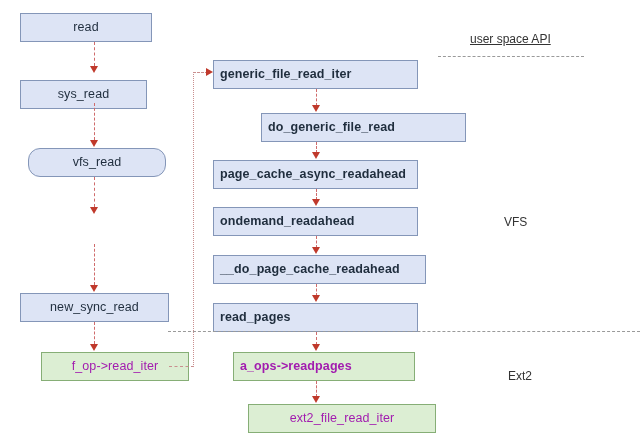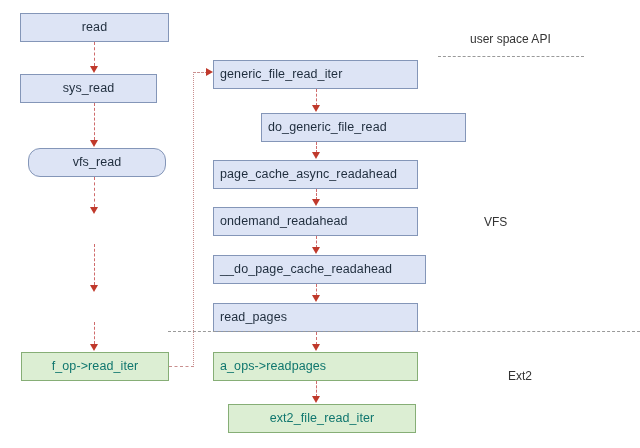--- a/index.html
+++ b/index.html
@@ -25,24 +25,25 @@
     color: #1f2d3d;
     font-size: 12.5px;
     line-height: 27px;
     height: 29px;
     white-space: nowrap;
     letter-spacing: 0.1px;
   }
   .node.green {
     border-color: #86ae76;
     background: #dceed3;
-    color: #0f766e;
+    color: #a21caf;
+    margin-left: 20px;
   }
   .node.ctr { text-align: center; }
-  .node.lft { text-align: left; padding-left: 6px; }
+  .node.lft { text-align: left; padding-left: 6px; font-weight: bold; }
 
   
   .vconn {
     position: absolute;
     width: 0;
     border-left: 1.4px dashed #cf6b6b;
   }
   
   .arrow-d {
     position: absolute;
@@ -81,27 +82,28 @@
     font-size: 12px;
     color: #333333;
     white-space: nowrap;
   }
 </style>
 </head>
 <body>
 
 <div id="canvas">
 
-  <div class="node ctr" style="left:20px; top:13px; width:149px;">read</div>
+  <div class="node ctr" style="left:20px; top:13px; width:132px;">read</div>
 
-  <div class="node ctr" style="left:20px; top:74px; width:137px;">sys_read</div>
+  <div class="node ctr" style="left:20px; top:80px; width:127px;">sys_read</div>
 
   <div class="node ctr" style="left:28px; top:148px; width:138px;border-radius:12px;">vfs_read</div>
 
 
+  <div class="node ctr" style="left:20px; top:293px; width:149px;">new_sync_read</div>
 
   <div class="node ctr green" style="left:21px; top:352px; width:148px;">f_op-&gt;read_iter</div>
 
   <div class="vconn" style="left:94px; top:42px;  height:24px;"></div>
   <div class="arrow-d" style="left:90px; top:66px;"></div>
 
   <div class="vconn" style="left:94px; top:103px; height:37px;"></div>
   <div class="arrow-d" style="left:90px; top:140px;"></div>
 
   <div class="vconn" style="left:94px; top:177px; height:30px;"></div>
@@ -118,21 +120,21 @@
   <div class="node lft" style="left:213px; top:113px; width:205px;margin-left:48px;">do_generic_file_read</div>
 
   <div class="node lft" style="left:213px; top:160px; width:205px;">page_cache_async_readahead</div>
 
   <div class="node lft" style="left:213px; top:207px; width:205px;">ondemand_readahead</div>
 
   <div class="node lft" style="left:213px; top:255px; width:213px;">__do_page_cache_readahead</div>
 
   <div class="node lft" style="left:213px; top:303px; width:205px;">read_pages</div>
 
-  <div class="node lft green" style="left:213px; top:352px; width:205px;">a_ops-&gt;readpages</div>
+  <div class="node lft green" style="left:213px; top:352px; width:182px;">a_ops-&gt;readpages</div>
 
   <div class="node ctr green" style="left:228px; top:404px; width:188px;">ext2_file_read_iter</div>
 
   <div class="vconn" style="left:316px; top:89px;  height:17px;"></div>
   <div class="arrow-d" style="left:312px; top:105px;"></div>
 
   <div class="vconn" style="left:316px; top:142px; height:11px;"></div>
   <div class="arrow-d" style="left:312px; top:152px;"></div>
 
   <div class="vconn" style="left:316px; top:189px; height:11px;"></div>
@@ -149,20 +151,20 @@
 
   <div class="vconn" style="left:316px; top:381px; height:16px;"></div>
   <div class="arrow-d" style="left:312px; top:396px;"></div>
 
   <div class="fb-h" style="left:169px; top:366px; width:25px;"></div>
   <div class="fb-v" style="left:193px; top:72px; height:295px;"></div>
   <div class="fb-h" style="left:193px; top:72px; width:15px;"></div>
   <div class="arrow-r" style="left:206px; top:68px;"></div>
 
   <div class="divider" style="left:438px; top:56px; width:146px;"></div>
-  <div class="layer-label" style="left:470px; top:32px;">user space API</div>
+  <div class="layer-label" style="left:470px; top:32px;text-decoration:underline;">user space API</div>
 
   <div class="divider" style="left:168px; top:331px; width:472px;"></div>
-  <div class="layer-label" style="left:484px; top:215px;text-align:center;">VFS</div>
+  <div class="layer-label" style="left:504px; top:215px;text-align:center;">VFS</div>
 
   <div class="layer-label" style="left:508px; top:369px;">Ext2</div>
 
 </div>
 
 </body></html>

